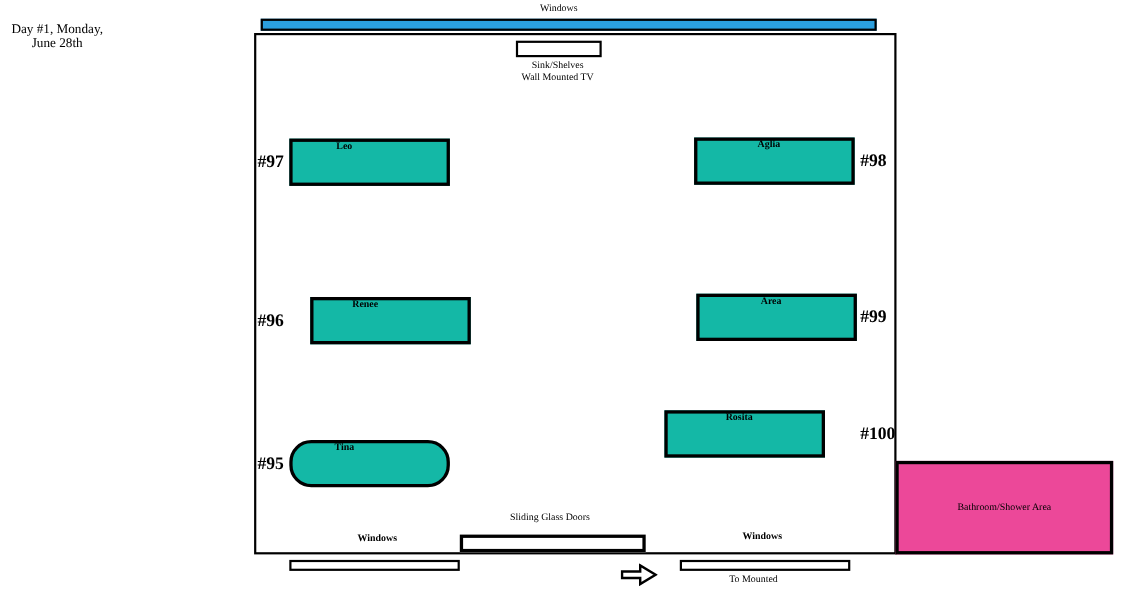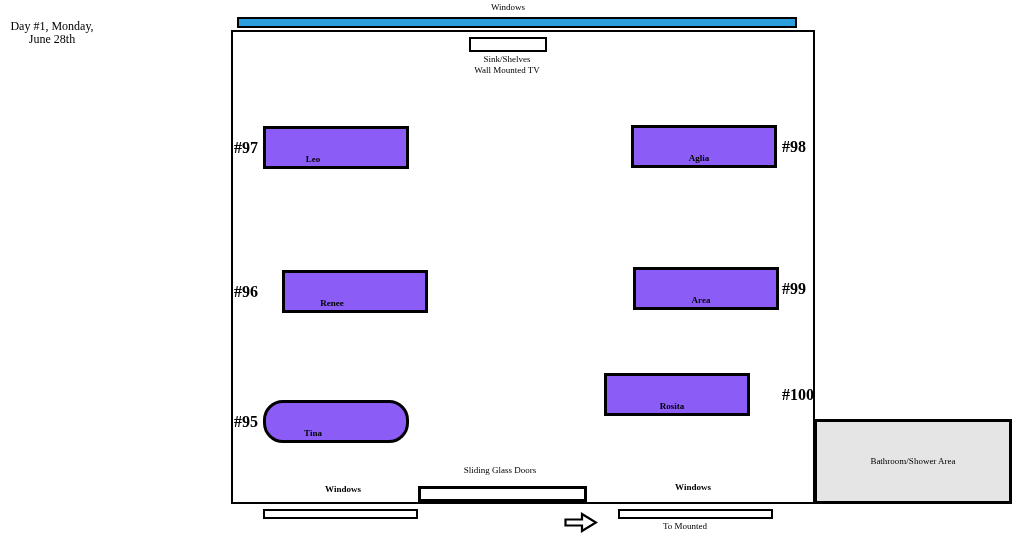--- a/index.html
+++ b/index.html
@@ -48,29 +48,29 @@
   .sink-rect {
     left: 469px; top: 37px; width: 78px; height: 15px;
     border: 2px solid #000; box-sizing: border-box;
     background: #ffffff;
   }
 
   
   .bed {
     width: 146px; height: 43px;
     border: 3px solid #000; box-sizing: border-box;
-    background: #8b5cf6;
-    display: flex; align-items: flex-end; justify-content: center;
+    background: #14b8a6;
+    display: flex; align-items: flex-start; justify-content: center;
   }
   .bed .bed-name {
     font-weight: bold; font-size: 9px;
     transform: translate(0, -2px);
   }
   .bed-left .bed-name { transform: translate(-23px, -2px); }
-  .bed-right .bed-name { transform: translate(-5px, -2px); margin-top: 28px; }
+  .bed-right .bed-name { transform: translate(-5px, -2px); }
 
   .bed-num {
     font-weight: bold; font-size: 16px;
     height: 43px; display: flex; align-items: center;
   }
   .bed-num-left { width: 30px; justify-content: center; left: 231px; }
   .bed-num-right { width: 46px; justify-content: flex-start; left: 782px; }
 
   .pos-bed-97 { left: 263px; top: 126px; }
   .pos-bed-96 { left: 262px; top: 270px; margin-left: 20px; }
@@ -98,21 +98,21 @@
     border: 2px solid #000; box-sizing: border-box;
     background: #ffffff; height: 10px;
   }
   .window-bar-bottom { left: 263px; top: 509px; width: 155px; }
   .hallway-bar { left: 618px; top: 509px; width: 155px; }
 
   
   .bathroom-box {
     left: 814px; top: 419px; width: 198px; height: 85px;
     border: 3px solid #000; box-sizing: border-box;
-    background: #e5e5e5;
+    background: #ec4899;
     display: flex; align-items: center; justify-content: center;
   }
   .bathroom-box .lbl { font-size: 9px; }
 
   .arrow-wrap { left: 564px; top: 512px; width: 34px; height: 21px; }
 </style>
 </head>
 <body>
 
 <div class="abs title-block">

